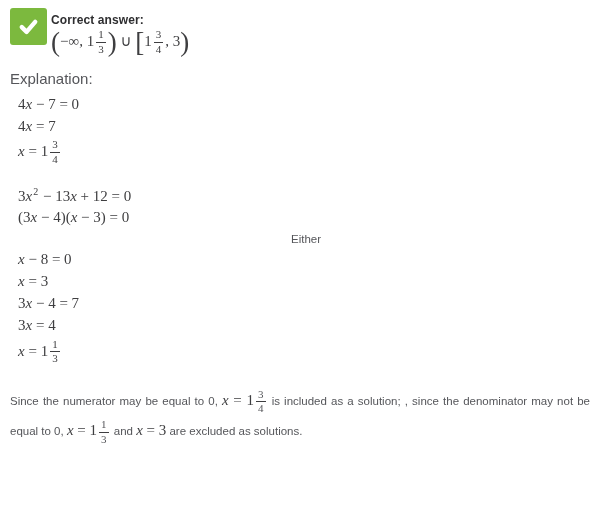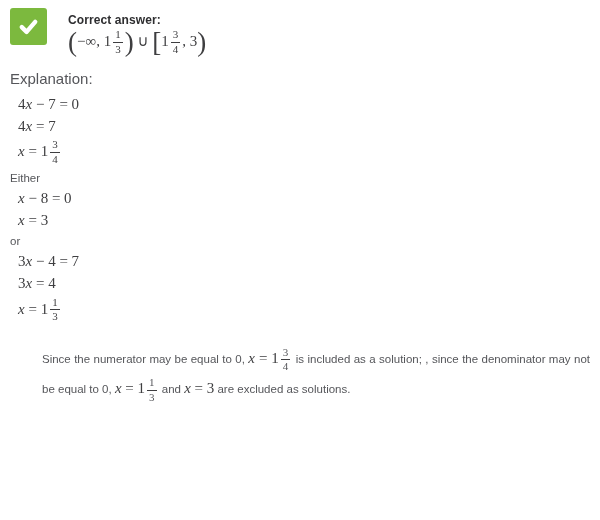--- a/index.html
+++ b/index.html
@@ -7,21 +7,21 @@
   .page {
     width: 600px; height: 520px;
     background: #ffffff;
     font-family: "Liberation Sans", sans-serif;
     color: #55565a;
     padding: 8px 10px 0 10px;
     overflow: hidden;
     position: relative;
   }
   
-  .header { display: flex; align-items: flex-start; gap: 21px; }
+  .header { display: flex; align-items: flex-start; gap: 4px; }
   .check-box {
     width: 37px; height: 37px;
     border-radius: 3px;
     display: flex; align-items: center; justify-content: center;
     flex: none;
   }
   .check-box svg { width: 23px; height: 23px; display: block; }
   .header-content { padding-top: 5px; }
   .correct-label {
     font-weight: bold; font-size: 12px; color: #2e2e30;
@@ -41,27 +41,26 @@
   }
   .mfrac .fn, .mfrac .fd { display: block; font-size: 11px; line-height: 1.25; padding: 0 2px; font-family: "Liberation Serif", serif; }
   .mfrac .fn { border-bottom: 1px solid #3e3e40; }
   
   .explain-label { margin-top: 13px; font-size: 15px; }
   .body-text { margin-top: 5px; font-size: 11.5px; line-height: 1.45; }
   .eq-block { margin-left: 4px; }
   .eq-block-a { margin-top: 7px; }
   .eq-block-b { margin-top: 18px; }
   .eq-row { margin: 2px 4px; min-height: 19px; }
-  .small-word { margin: 5px 0 4px 0; font-size: 11.5px; }
+  .small-word { margin: 5px 0 4px 12px; font-size: 11.5px; text-align: center; }
   .rich-para {
     margin-top: 20px;
     font-size: 11.5px;
     line-height: 1.9;
     text-align: justify;
-    margin-left: 32px;
   }
   .rich-para .mm { font-size: 15px; }
 </style>
 </head>
 <body>
 
 <div class="page">
 
   <div class="header">
     <div class="check-box" style="background-color:#7cb93e">
@@ -77,29 +76,32 @@
 
   <div class="explain-label">Explanation:</div>
 
 
   <div class="eq-block eq-block-a">
     <div class="eq-row math-line"><span class="mm">4</span><span class="mm mi">x</span><span class="mm"> − 7 = 0</span></div>
     <div class="eq-row math-line"><span class="mm">4</span><span class="mm mi">x</span><span class="mm"> = 7</span></div>
     <div class="eq-row math-line"><span class="mm mi">x</span><span class="mm"> = 1</span><span class="mfrac"><span class="fn">3</span><span class="fd">4</span></span></div>
   </div>
 
+  <div class="eq-block eq-block-b">
+    <div class="eq-row math-line"><span class="mm">3</span><span class="mm mi">x</span><span class="mm msup">2</span><span class="mm"> − 13</span><span class="mm mi">x</span><span class="mm"> + 12 = 0</span></div>
+    <div class="eq-row math-line"><span class="mm">(3</span><span class="mm mi">x</span><span class="mm"> − 4)(</span><span class="mm mi">x</span><span class="mm"> − 3) = 0</span></div>
+  </div>
 
   <div class="small-word">Either</div>
 
   <div class="eq-block">
     <div class="eq-row math-line"><span class="mm mi">x</span><span class="mm"> − 8 = 0</span></div>
     <div class="eq-row math-line"><span class="mm mi">x</span><span class="mm"> = 3</span></div>
   </div>
 
-  <div class="small-word">or</div>
 
   <div class="eq-block">
     <div class="eq-row math-line"><span class="mm">3</span><span class="mm mi">x</span><span class="mm"> − 4 = 7</span></div>
     <div class="eq-row math-line"><span class="mm">3</span><span class="mm mi">x</span><span class="mm"> = 4</span></div>
     <div class="eq-row math-line"><span class="mm mi">x</span><span class="mm"> = 1</span><span class="mfrac"><span class="fn">1</span><span class="fd">3</span></span></div>
   </div>
 
   <p class="rich-para"><span class="pt">Since the numerator may be equal to 0, </span><span class="mm mi">x</span><span class="mm"> = 1</span><span class="mfrac"><span class="fn">3</span><span class="fd">4</span></span><span class="pt"> is included as a solution; , since the denominator may not be equal to 0, </span><span class="mm mi">x</span><span class="mm"> = 1</span><span class="mfrac"><span class="fn">1</span><span class="fd">3</span></span><span class="pt"> and </span><span class="mm mi">x</span><span class="mm"> = 3</span><span class="pt"> are excluded as solutions.</span></p>
 
 </div>

